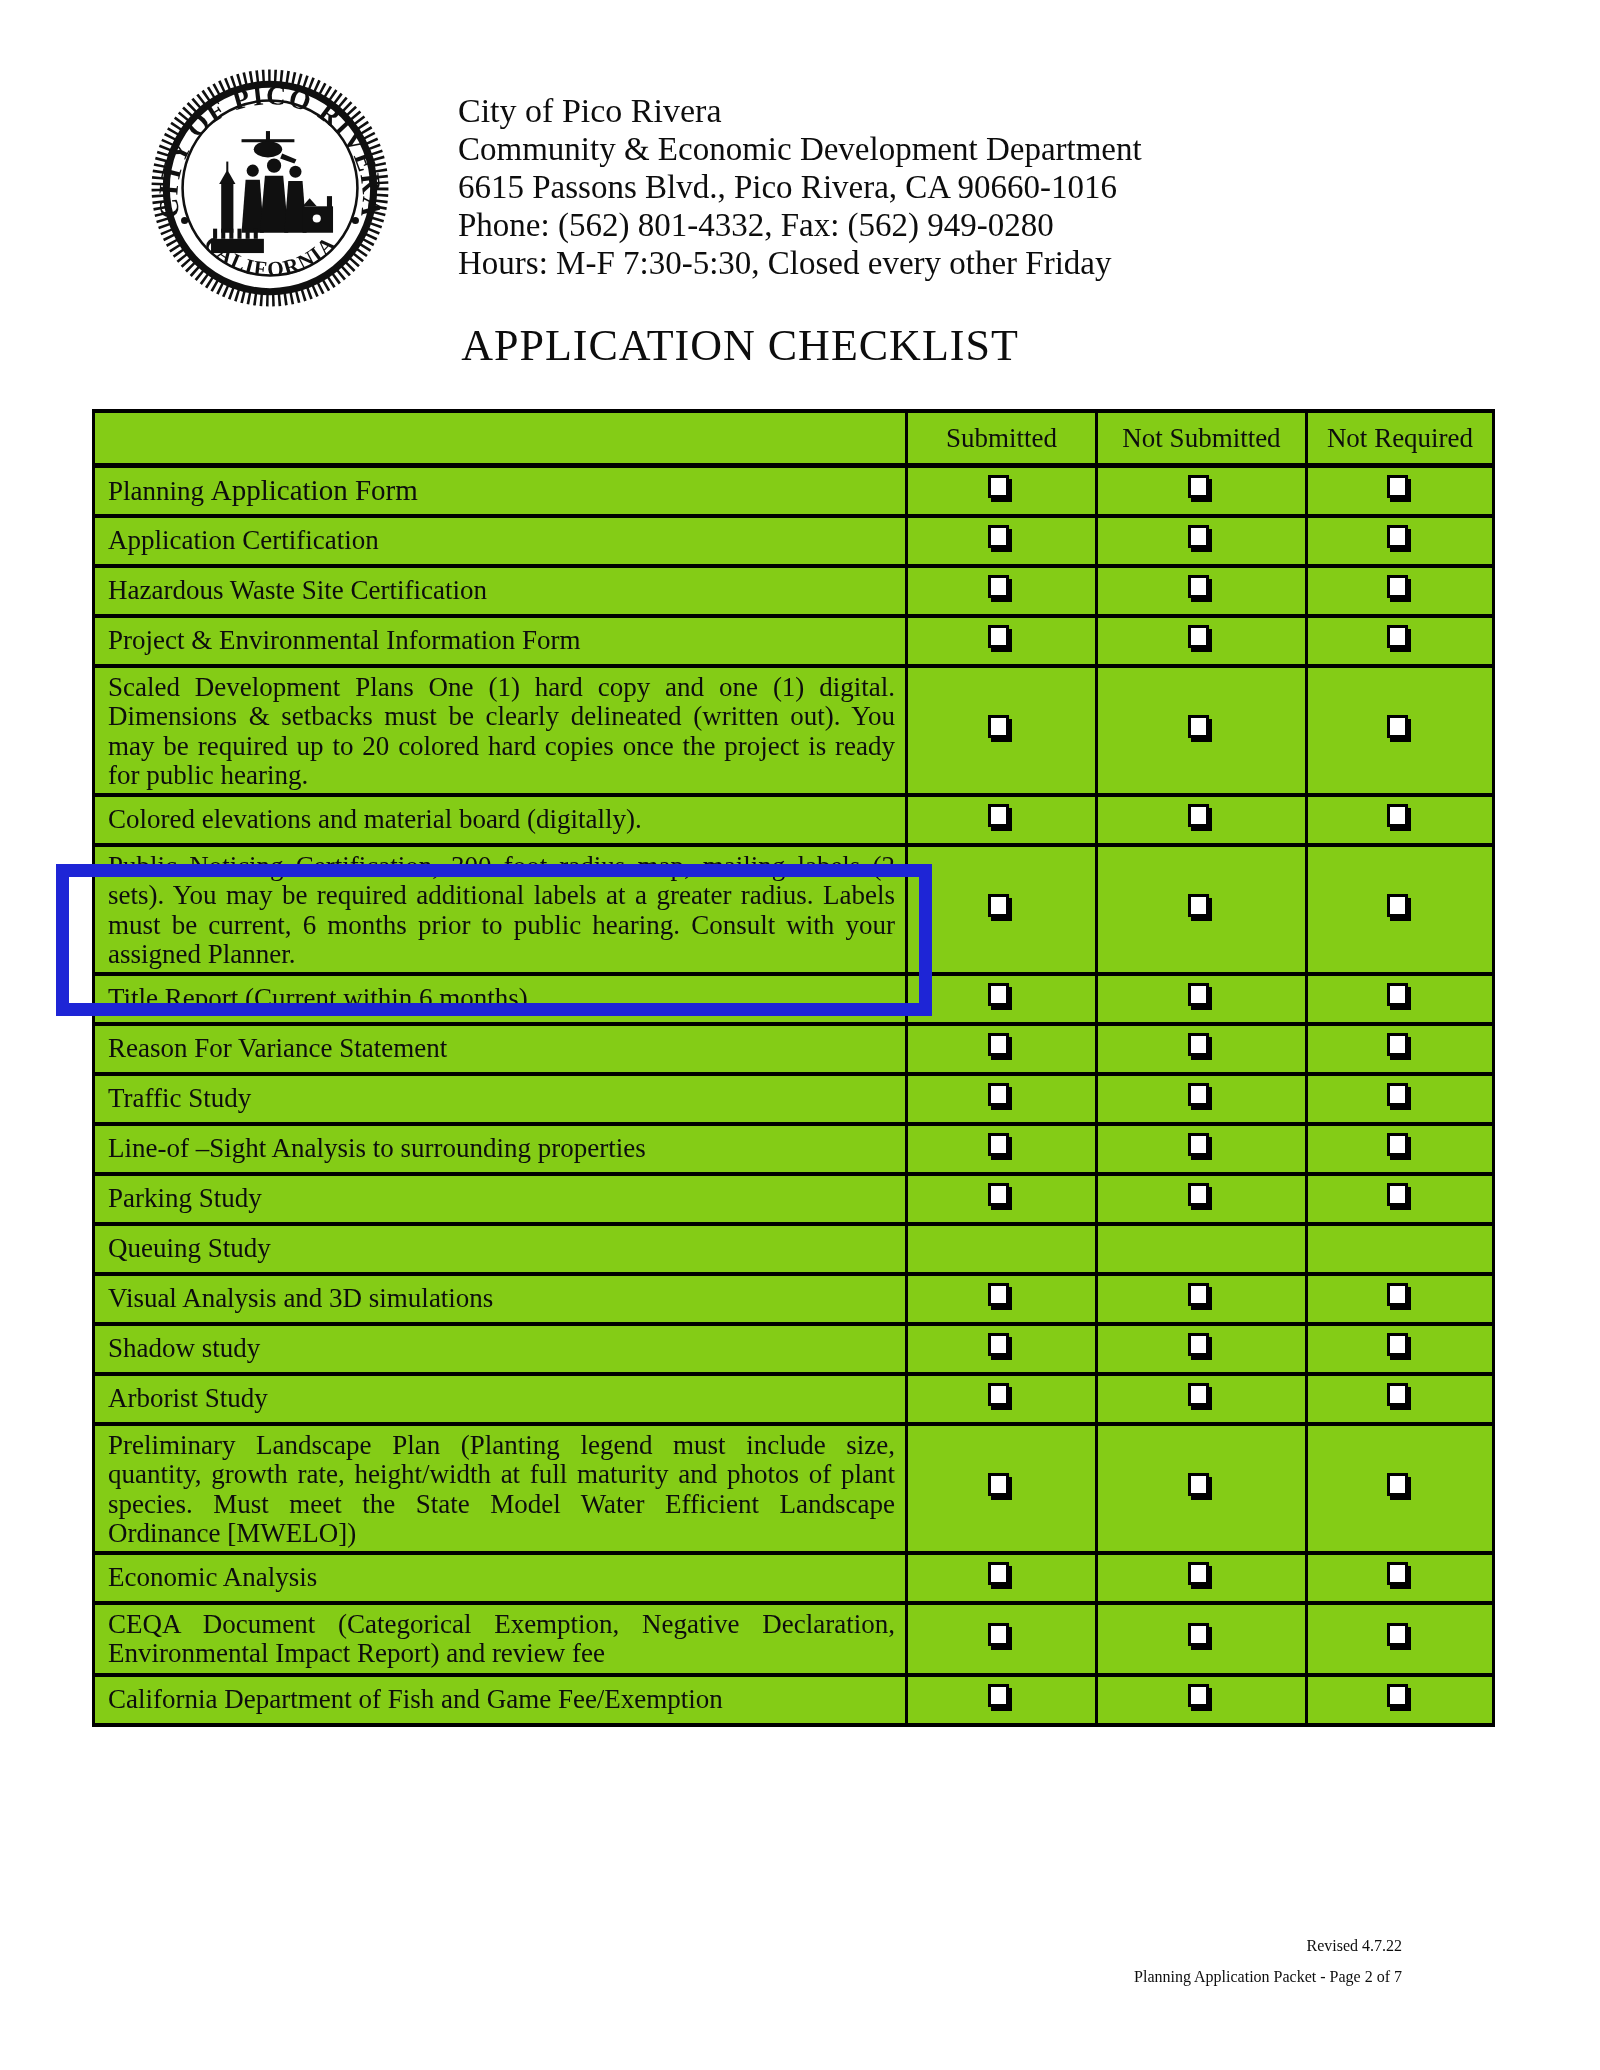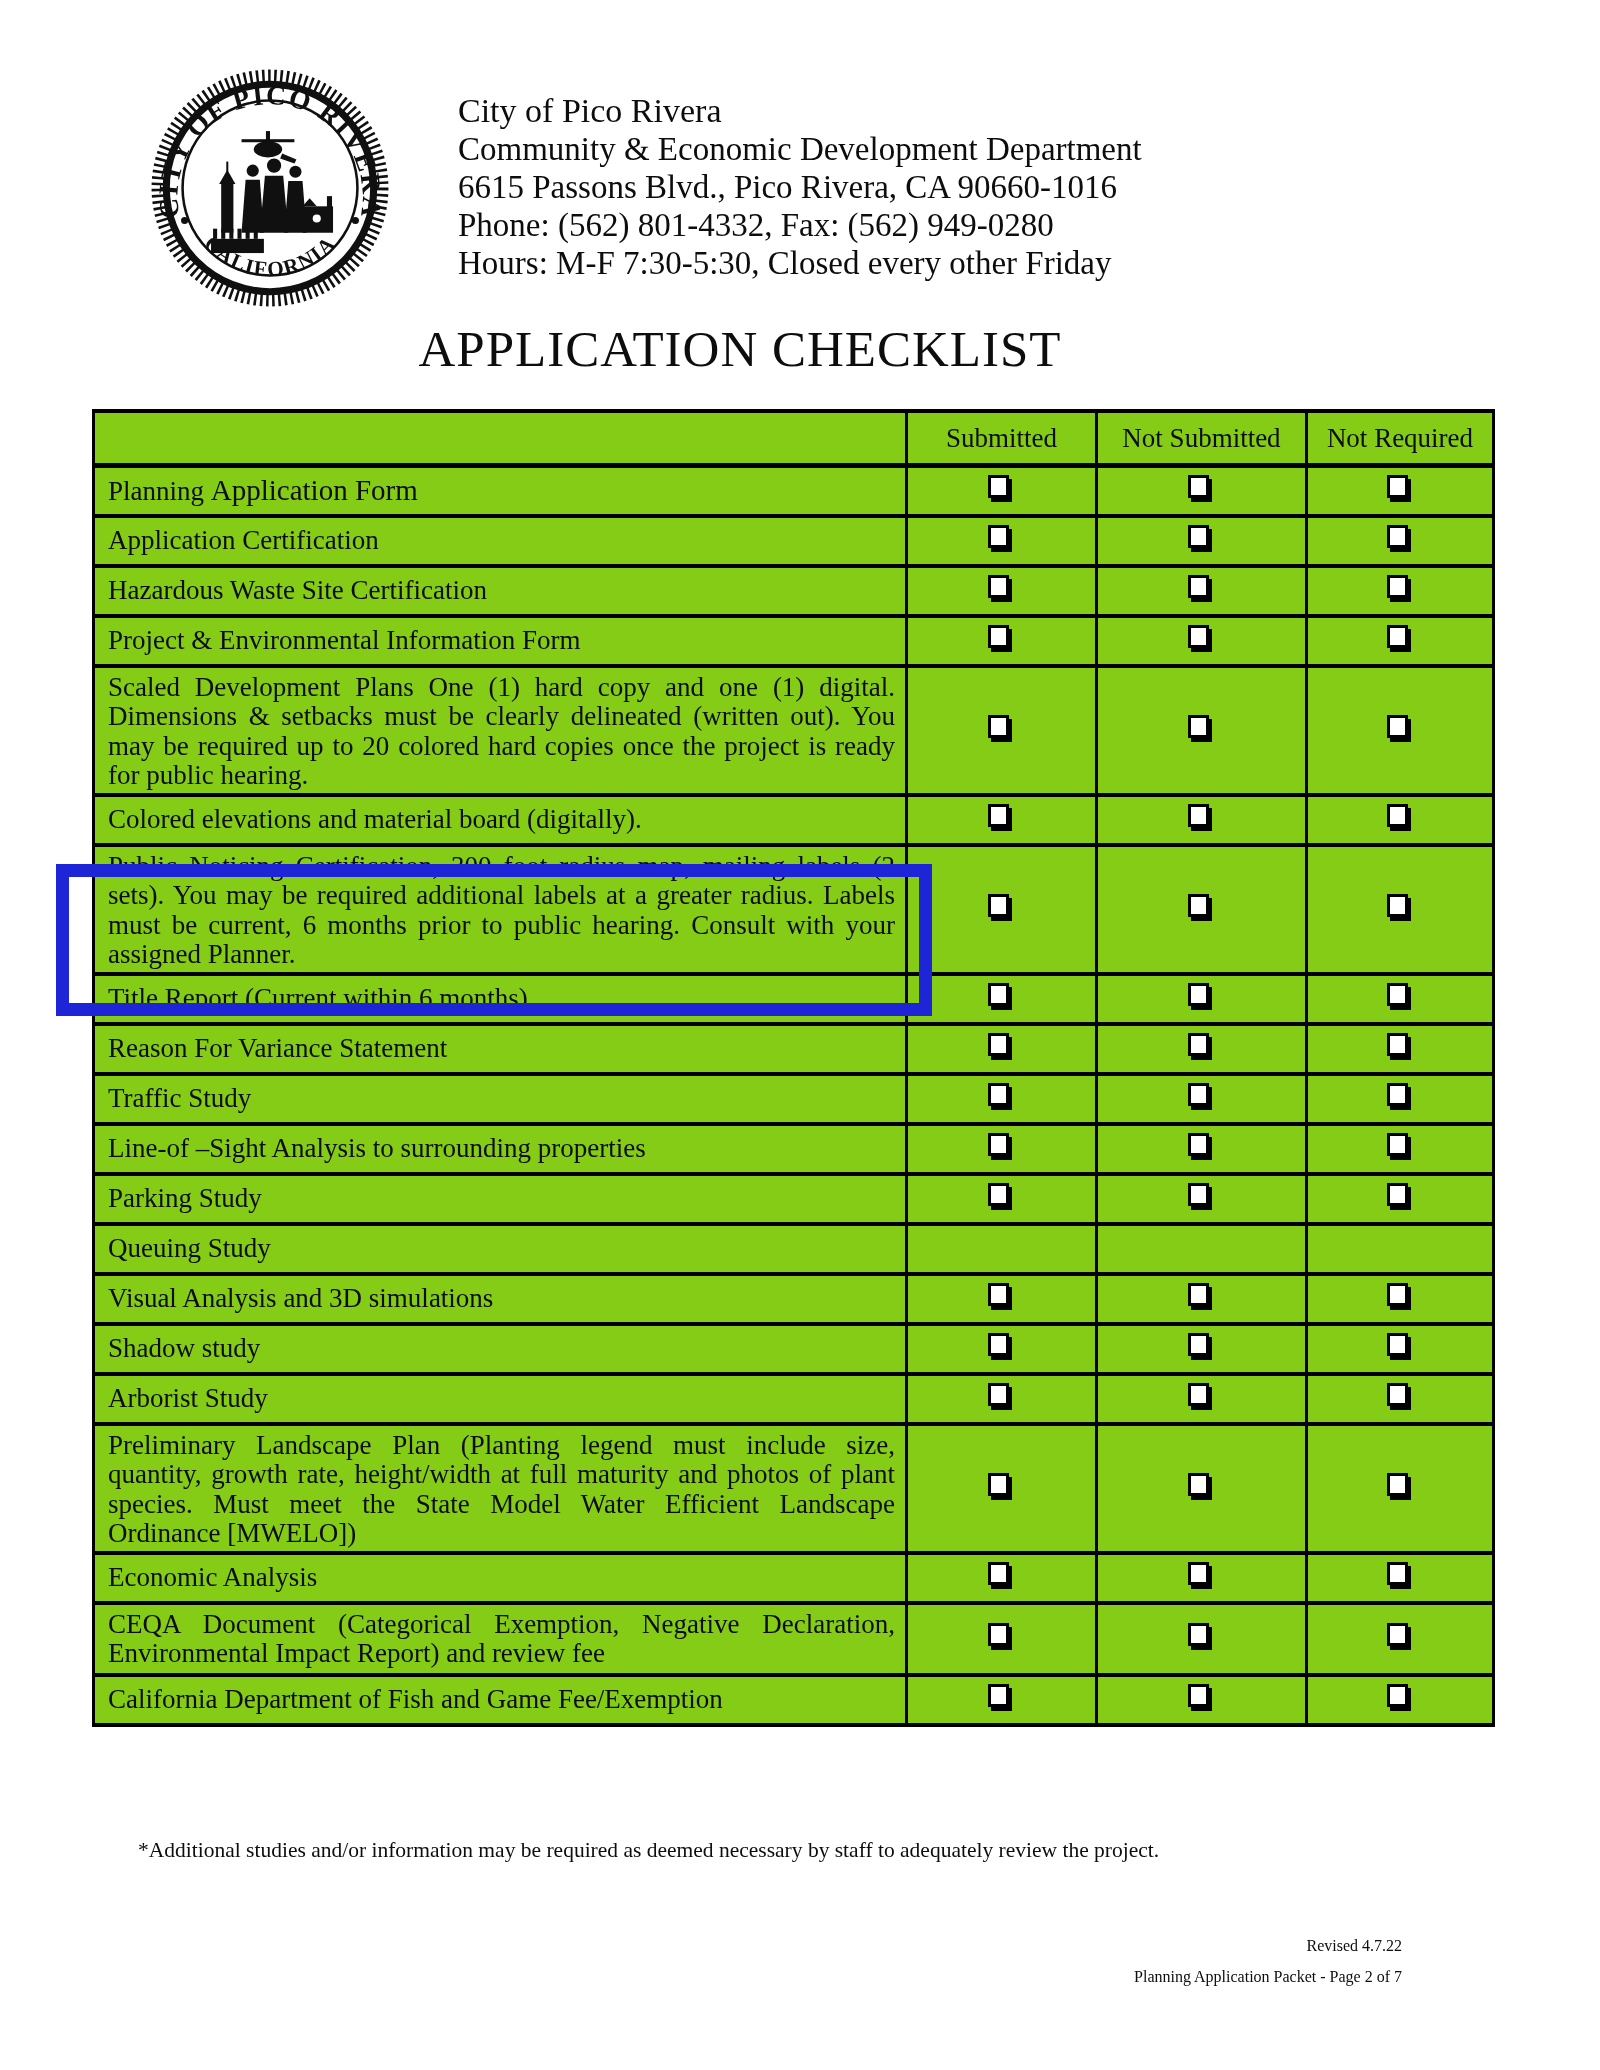--- a/index.html
+++ b/index.html
@@ -8,21 +8,21 @@
     margin:0 auto; overflow:hidden;
     font-family:"Liberation Serif","DejaVu Serif",serif; color:#0d0d0d;
   }
   
   .seal { position:absolute; left:148px; top:66px; width:244px; height:244px; }
   .letterhead { position:absolute; left:458px; top:92px; line-height:38px; font-size:33px; white-space:nowrap; }
   .letterhead .org { font-size:34px; }
   
   .title {
     position:absolute; left:0; top:320px; width:1480px; text-align:center;
-    font-size:51px; letter-spacing:1px;
+    font-size:44px; letter-spacing:1px;
   }
   
   table.checklist {
     position:absolute; left:92px; top:409px; width:1400px;
     border-collapse:collapse; table-layout:fixed; background:#84cc16;
   }
   table.checklist td {
     border:3px solid #000; border-top-width:4px; border-bottom-width:4px;
     overflow:hidden;
   }
@@ -251,20 +251,19 @@
           <td class="item">California Department of Fish and Game Fee/Exemption</td>
           <td class="cbcell"><span class="cb"></span></td>
           <td class="cbcell"><span class="cb"></span></td>
           <td class="cbcell"><span class="cb"></span></td>
         </tr>
       </tbody>
   </table>
 
   <div class="hl"></div>
 
-  <div class="footnote">*Additional studies and/or information may be required as deemed necessary by staff to adequately review the project.</div>
 
   <div class="pagefooter">
     <div>Revised 4.7.22</div>
     <div>Planning Application Packet - Page 2 of 7</div>
   </div>
 
 </div>
 
 </body></html>

